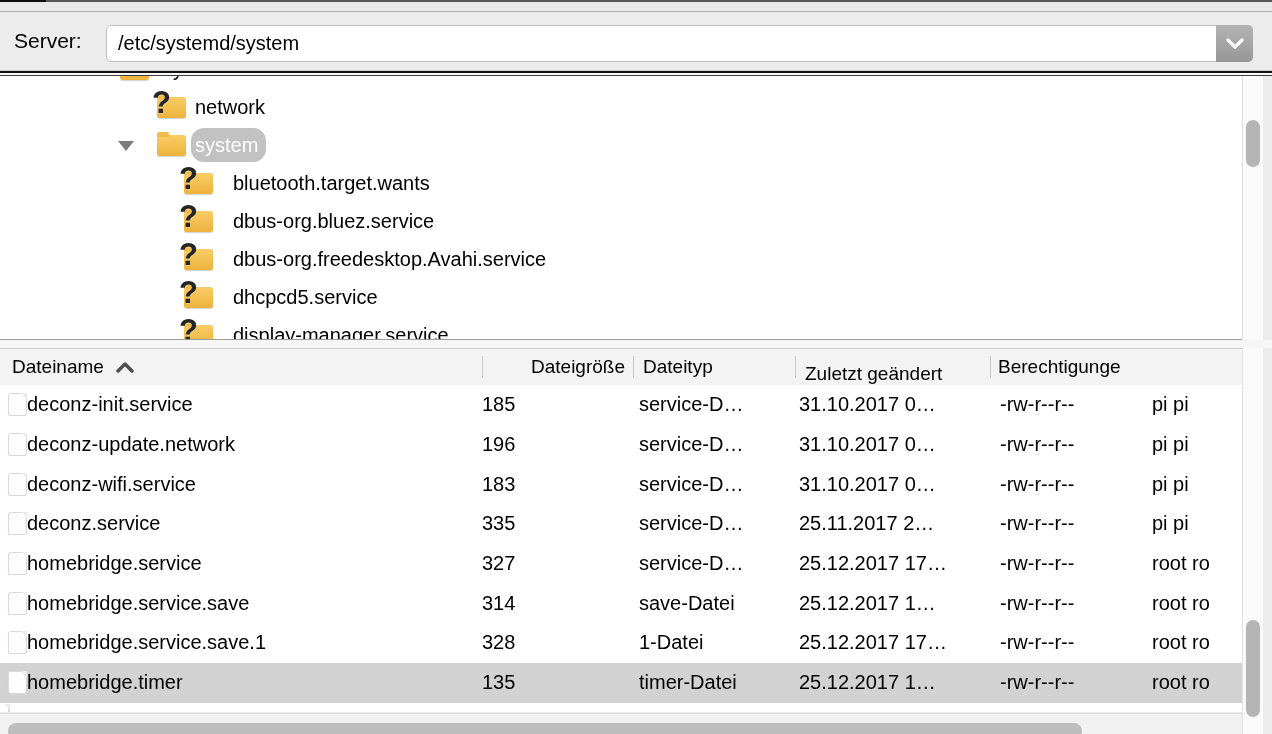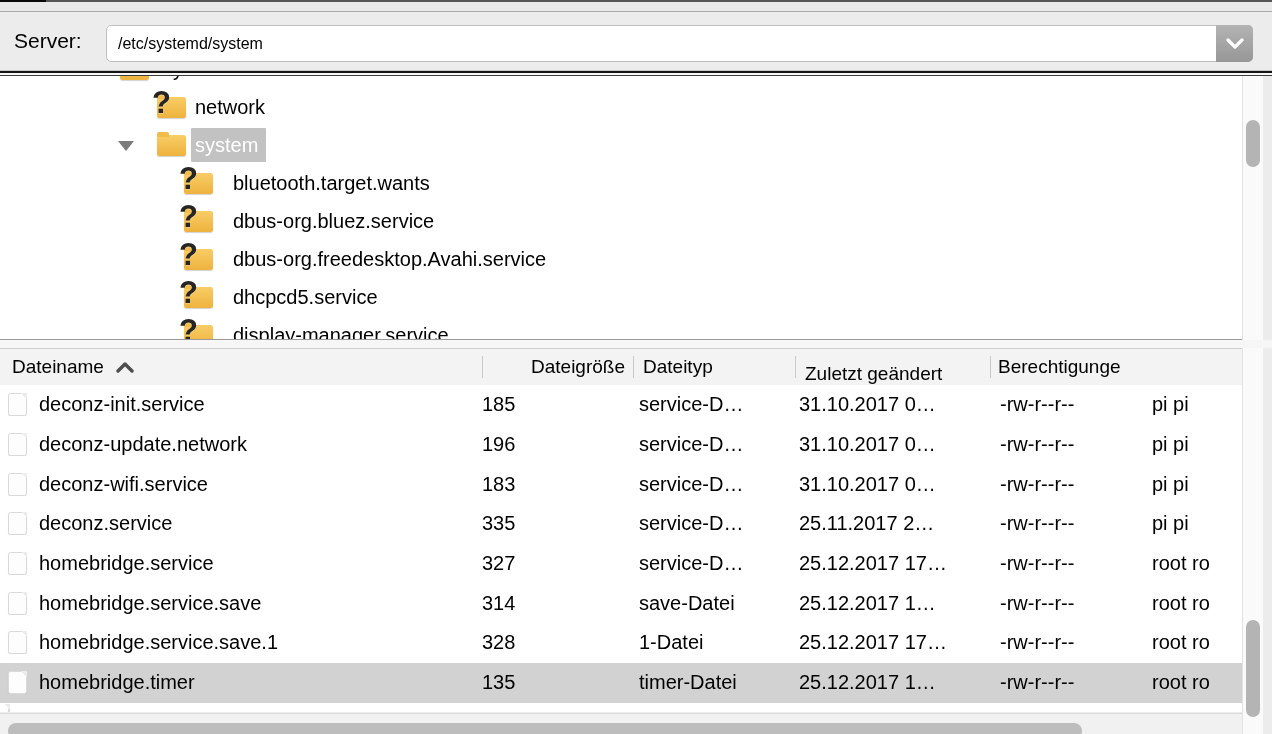--- a/index.html
+++ b/index.html
@@ -15,21 +15,21 @@
   
   .top-line{position:absolute;left:0;top:0;width:1272px;height:2px;background:#565656;}
   .top-black{position:absolute;left:0;top:0;width:46px;height:3px;background:#0a0a0a;}
   .top-strip{position:absolute;left:0;top:2px;width:1272px;height:9px;background:#e9e9e9;border-bottom:1px solid #ababab;}
 
   
   .server-bar{position:absolute;left:0;top:12px;width:1272px;height:58px;background:#ececec;text-decoration:underline;}
   .server-label{position:absolute;left:14px;top:0;line-height:58px;font-size:21px;color:#000;}
   .combo{position:absolute;left:106px;top:13px;width:1147px;height:37px;background:#ffffff;
          border:1px solid #bfbfbf;border-radius:5px;box-sizing:border-box;}
-  .combo-value{position:absolute;left:11px;top:0;line-height:35px;font-size:16px;white-space:nowrap;}
+  .combo-value{position:absolute;left:11px;top:0;line-height:35px;font-size:20px;white-space:nowrap;}
   .combo-btn{position:absolute;right:-1px;top:-1px;width:37px;height:37px;
              background:linear-gradient(#b3b3b3,#979797);
              border-radius:0 5px 5px 0;display:flex;align-items:center;justify-content:center;}
 
   
   .split{position:absolute;left:0;top:70px;width:1272px;height:6px;
          background:linear-gradient(#c9c9c9 0 1px,#141414 1px 3px,#f7f7f7 3px 5px,#3d3d3d 5px 6px);}
 
   
   .tree-panel{position:absolute;left:0;top:76px;width:1263px;height:263px;background:#ffffff;
@@ -43,21 +43,21 @@
   .folder::before{content:"";position:absolute;top:-3px;left:0;width:12px;height:5px;
           background:#f1bc4c;border-radius:2px 2px 0 0;}
   .qmark{display:none;position:absolute;left:-5px;top:-12px;font-weight:700;font-size:31px;
          color:#252525;text-shadow:0 1px 0 rgba(255,255,255,0.25);}
   .folder.q .qmark{display:block;}
   .tree-label{position:absolute;top:0;line-height:38px;font-size:20px;white-space:nowrap;}
   .lvl0 .folder{left:120px;} .lvl0 .tree-label{left:163px;}
   .lvl1 .folder{left:157px;} .lvl1 .tree-label{left:191px;padding-left:4px;}
   .lvl2 .folder{left:184px;} .lvl2 .tree-label{left:233px;}
   .tree-row.selected .tree-label{background:#c2c2c2;color:#ffffff;line-height:34px;top:2px;
-         padding-right:8px;border-radius:1px;}
+         padding-right:8px;border-radius:13px;}
 
   
   .mid-strip{position:absolute;left:0;top:340px;width:1272px;height:8px;background:#f6f6f6;}
 
   
   .table-header{position:absolute;left:0;top:348px;width:1242px;height:37px;background:#f3f3f3;
                 border-top:1px solid #cfcfcf;box-sizing:border-box;
                 display:grid;grid-template-columns:482px 151px 162px 195px 142px 1fr;
                 align-items:center;font-size:19px;overflow:hidden;}
   .hcell{position:relative;height:100%;display:flex;align-items:center;white-space:nowrap;overflow:hidden;}
@@ -67,21 +67,21 @@
   .h-size{justify-content:flex-end;padding-right:8px;}
   .h-type{padding-left:10px;} .h-date{padding-left:10px;align-items:flex-end;}
   .h-perm{padding-left:8px;}  .h-owner{padding-left:8px;}
 
   
   .table-body{position:absolute;left:0;top:385px;width:1263px;height:327px;background:#ffffff;overflow:hidden;}
   .frow{display:grid;grid-template-columns:482px 151px 162px 195px 142px 1fr;height:39.7px;
         align-items:center;font-size:20px;width:1242px;}
   .frow.selected{background:#d2d2d2;}
   .cell{white-space:nowrap;overflow:hidden;}
-  .c-name{display:flex;align-items:center;gap:12px;padding-left:8px;}
+  .c-name{display:flex;align-items:center;gap:0;padding-left:8px;}
   .c-size{padding-right:13px;}
   .c-type{padding-left:6px;}
   .c-date{padding-left:4px;}
   .c-perm{padding-left:10px;}
   .c-owner{padding-left:20px;}
   .doc{flex:0 0 auto;width:19px;height:23px;background:#fdfdfd;border:1.5px solid #d9d9d9;
        border-radius:2.5px;box-sizing:border-box;box-shadow:0 1px 1px rgba(0,0,0,0.08);position:relative;}
   .doc::after{content:"";position:absolute;top:-1px;right:-1px;width:6px;height:6px;
        background:linear-gradient(to bottom left,#ececec 50%,transparent 50%);}
   .partial-row{position:absolute;left:8px;top:320px;}

